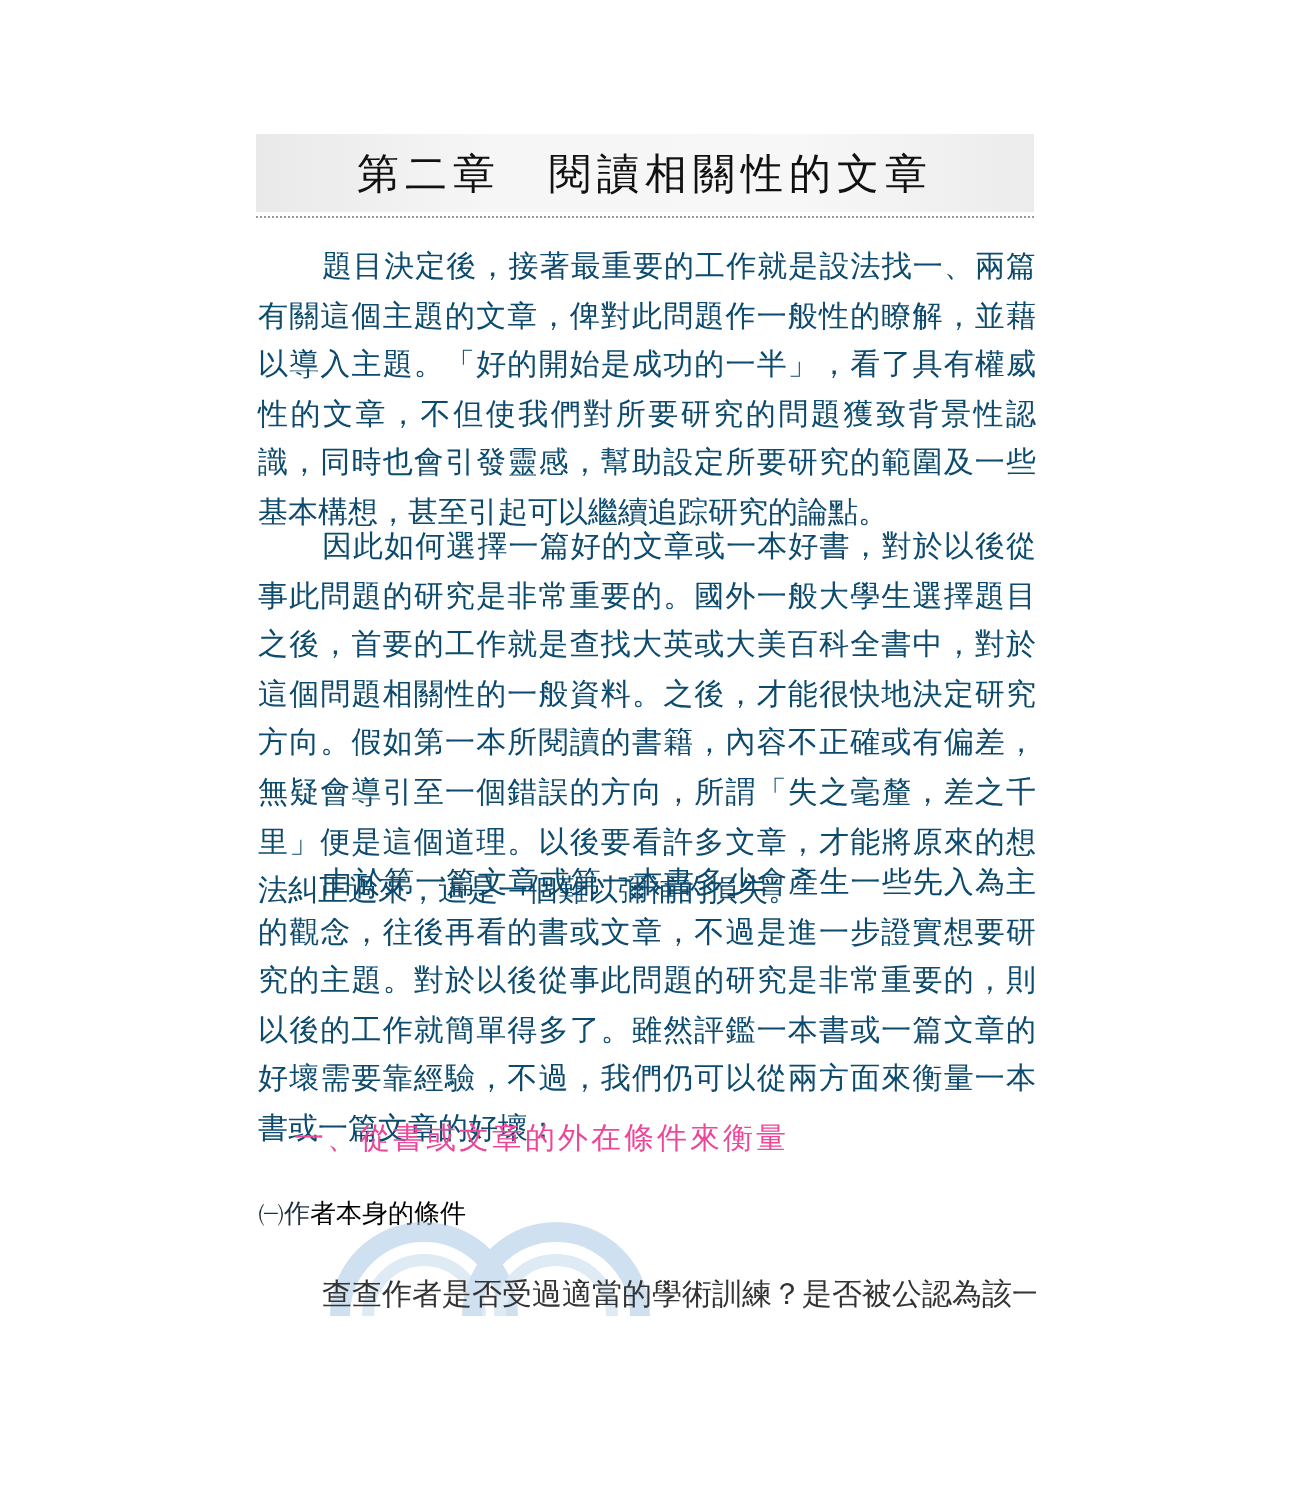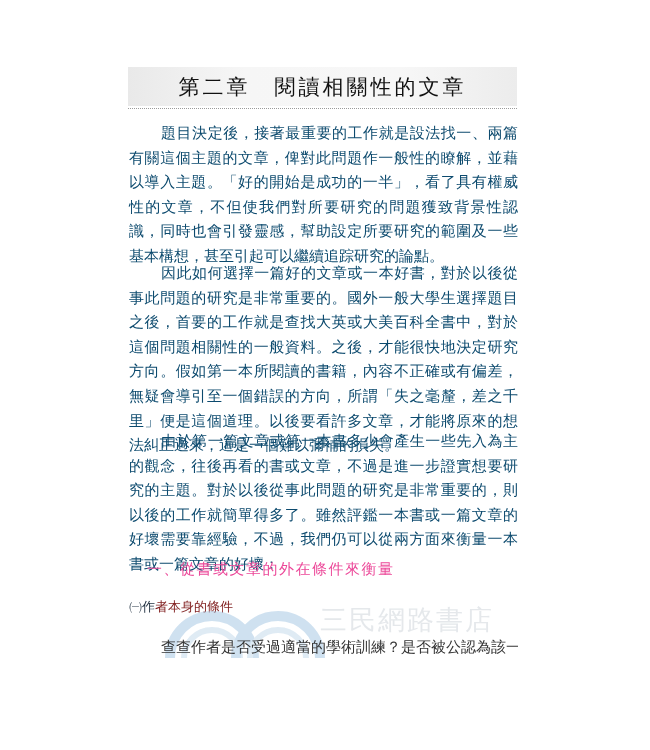--- a/index.html
+++ b/index.html
@@ -72,21 +72,21 @@
     white-space: nowrap;
   }
   .sub-heading {
     position: absolute;
     left: 129px;
     top: 598px;
     font-size: 13px;
     color: #1f2f3f;
     white-space: nowrap;
   }
-  .sub-heading .fade { color: #7f1d1d; }
+  .sub-heading .fade { color: #000000; }
   .last-line {
     position: absolute;
     left: 129px;
     top: 635px;
     width: 389px;
     font-size: 15px;
     line-height: 24.6px;
     color: #333;
     text-indent: 32px;
     white-space: nowrap;
@@ -136,18 +136,17 @@
     <span>㈠作</span><span class="fade">者本身的條件</span>
   </div>
 
   <div class="watermark">
     <svg class="wm-logo" width="170" height="60" viewBox="0 0 170 60">
       <path d="M10 58 A 42 42 0 0 1 94 58" fill="none" stroke="#a9c9e4" stroke-width="10"></path>
       <path d="M24 58 A 28 28 0 0 1 80 58" fill="none" stroke="#c6dbec" stroke-width="6"></path>
       <path d="M76 58 A 42 42 0 0 1 160 58" fill="none" stroke="#a9c9e4" stroke-width="10"></path>
       <path d="M90 58 A 28 28 0 0 1 146 58" fill="none" stroke="#c6dbec" stroke-width="6"></path>
     </svg>
-    <span class="wm-text">三民網路書店</span>
   </div>
 
   <div class="last-line">查查作者是否受過適當的學術訓練？是否被公認為該一科目領域</div>
 
 </div>
 
 </body></html>

